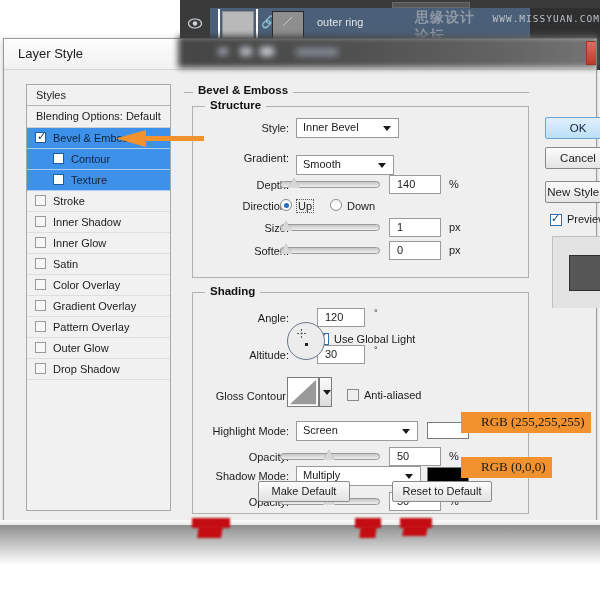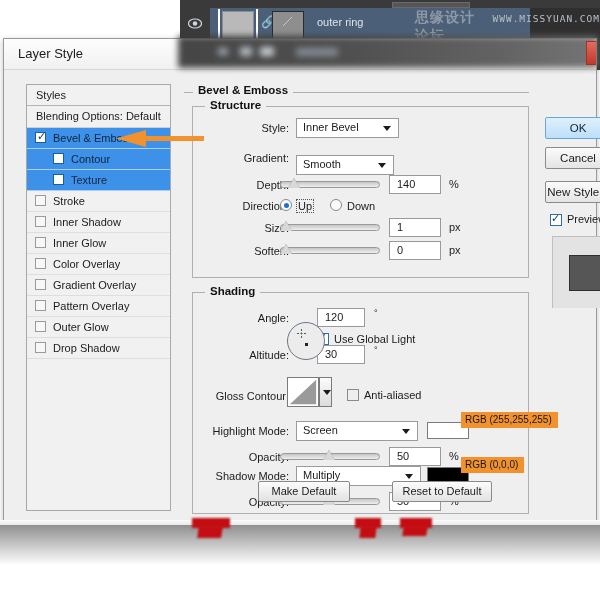--- a/index.html
+++ b/index.html
@@ -336,24 +336,25 @@
 
   .colorswatch {
     position: absolute; height: 17px; width: 42px;
     border: 1px solid #7b7b7b; box-sizing: border-box;
   }
 
   .rgb-tag {
     position: absolute;
     background: #f2922f;
     color: #171717;
-    font-size: 10px;
-    padding: 2px 6px 3px 4px;
+    font-size: 13px;
+    padding: 2px 6px 3px 20px;
     white-space: nowrap;
     z-index: 6;
+    font-family: Liberation Serif, serif;
   }
 
   .pushbtn {
     position: absolute;
     background: linear-gradient(#fcfcfc, #e2e2e2);
     border: 1px solid #8a8a8a;
     border-radius: 2px;
     box-sizing: border-box;
     font-size: 11px;
     color: #1b1b1b;
@@ -502,20 +503,24 @@
           <div class="fx-row">
             <div class="fx-cb"></div>
             <div class="fx-label">Inner Shadow</div>
           </div>
           <div class="fx-row">
             <div class="fx-cb"></div>
             <div class="fx-label">Inner Glow</div>
           </div>
           <div class="fx-row">
             <div class="fx-cb"></div>
+            <div class="fx-label">Satin</div>
+          </div>
+          <div class="fx-row">
+            <div class="fx-cb"></div>
             <div class="fx-label">Color Overlay</div>
           </div>
           <div class="fx-row">
             <div class="fx-cb"></div>
             <div class="fx-label">Gradient Overlay</div>
           </div>
           <div class="fx-row">
             <div class="fx-cb"></div>
             <div class="fx-label">Pattern Overlay</div>
           </div>

